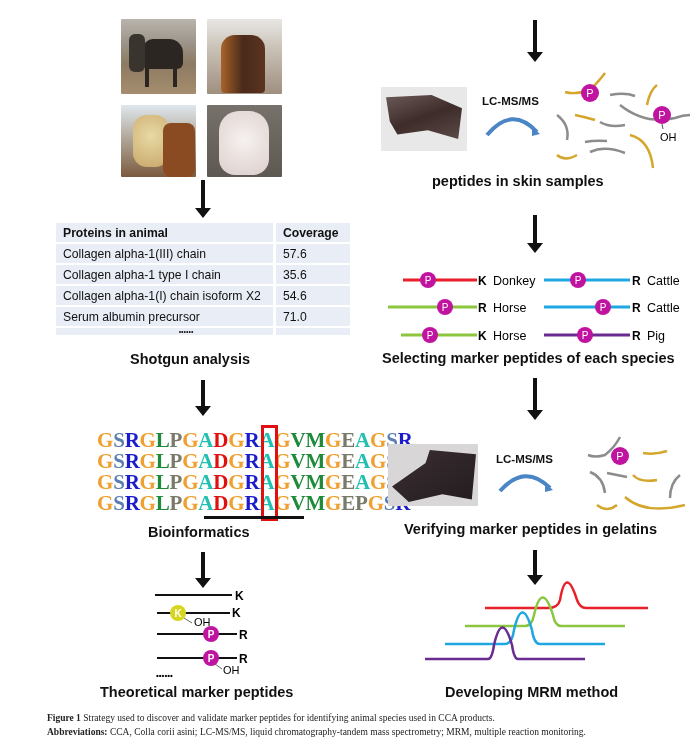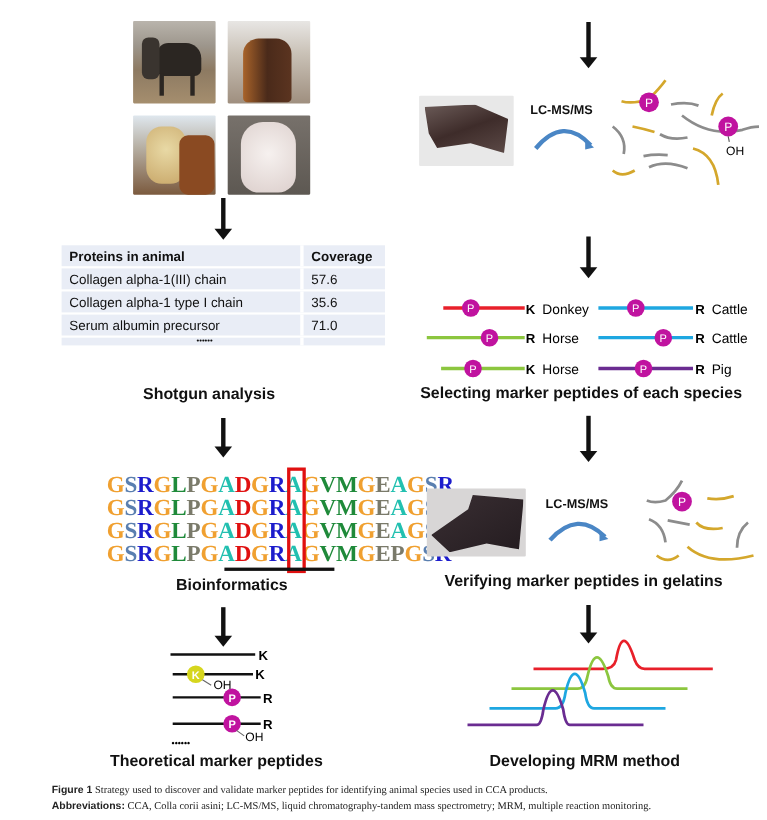--- a/index.html
+++ b/index.html
@@ -9,21 +9,21 @@
   .arrow{position:absolute;width:4px;background:#111;}
   .arrow::after{content:"";position:absolute;left:-6px;bottom:-8px;border-left:8px solid transparent;border-right:8px solid transparent;border-top:10px solid #111;}
   .photo{position:absolute;border-radius:1px;}
   table.prot{position:absolute;left:56px;top:221px;width:294px;border-collapse:separate;border-spacing:0 2px;font-size:12.2px;}
   table.prot td,table.prot th{background:#e9edf6;padding:2px 7px;height:15px;text-align:left;}
   table.prot th{font-weight:bold;}
   table.prot td.cov,table.prot th.cov{border-left:3px solid #fff;width:60px;}
   .seq{position:absolute;left:97px;font-family:"Liberation Serif",serif;font-weight:bold;font-size:21px;letter-spacing:-0.2px;white-space:nowrap;}
   .lcms{position:absolute;font-weight:bold;font-size:11.5px;}
   .caption{position:absolute;left:3px;font-size:9.5px;font-family:"Liberation Serif",serif;color:#222;white-space:nowrap;}
-  .caption b{font-family:Liberation Sans, sans-serif;padding-left:44px;}
+  .caption b{font-family:Liberation Serif, serif;padding-left:44px;}
 </style>
 </head>
 <body>
 
 <div class="photo" style="left:121px;top:19px;width:75px;height:75px;background:linear-gradient(180deg,#b9b4ac 0%,#9d968c 30%,#8d7a62 60%,#a58e6e 100%);">
   <div class="abs" style="left:22px;top:20px;width:40px;height:30px;background:#2b2622;border-radius:10px 14px 6px 6px;"></div>
   <div class="abs" style="left:8px;top:15px;width:16px;height:38px;background:#3a342f;border-radius:6px;"></div>
   <div class="abs" style="left:24px;top:48px;width:4px;height:20px;background:#2b2622;"></div>
   <div class="abs" style="left:52px;top:48px;width:4px;height:20px;background:#2b2622;"></div>
 </div>
@@ -46,20 +46,24 @@
     <th>Proteins in animal</th>
     <th class="cov">Coverage</th>
   </tr>
   <tr>
     <td>Collagen alpha-1(III) chain</td>
     <td class="cov">57.6</td>
   </tr>
   <tr>
     <td>Collagen alpha-1 type I chain</td>
     <td class="cov">35.6</td>
+  </tr>
+  <tr>
+    <td>Collagen alpha-1(I) chain isoform X2</td>
+    <td class="cov">54.6</td>
   </tr>
   <tr>
     <td>Serum albumin precursor</td>
     <td class="cov">71.0</td>
   </tr>
   <tr>
     <td style="text-align:center;font-size:7px;height:6px;padding:0 7px 0 50px;">••••••</td>
     <td class="cov" style="height:6px;padding:0;"></td>
   </tr>
 </tbody>
@@ -71,21 +75,21 @@
 
 <div id="seqs">
     <div class="seq" style="top: 428px;"><span style="color: rgb(240, 160, 48);">G</span><span style="color: rgb(90, 127, 176);">S</span><span style="color: rgb(28, 28, 204);">R</span><span style="color: rgb(240, 160, 48);">G</span><span style="color: rgb(31, 138, 58);">L</span><span style="color: rgb(122, 122, 106);">P</span><span style="color: rgb(240, 160, 48);">G</span><span style="color: rgb(34, 192, 176);">A</span><span style="color: rgb(224, 16, 16);">D</span><span style="color: rgb(240, 160, 48);">G</span><span style="color: rgb(28, 28, 204);">R</span><span style="color: rgb(34, 192, 176);">A</span><span style="color: rgb(240, 160, 48);">G</span><span style="color: rgb(31, 138, 58);">V</span><span style="color: rgb(31, 138, 58);">M</span><span style="color: rgb(240, 160, 48);">G</span><span style="color: rgb(122, 122, 106);">E</span><span style="color: rgb(34, 192, 176);">A</span><span style="color: rgb(240, 160, 48);">G</span><span style="color: rgb(90, 127, 176);">S</span><span style="color: rgb(28, 28, 204);">R</span></div>
     <div class="seq" style="top: 449px;"><span style="color: rgb(240, 160, 48);">G</span><span style="color: rgb(90, 127, 176);">S</span><span style="color: rgb(28, 28, 204);">R</span><span style="color: rgb(240, 160, 48);">G</span><span style="color: rgb(31, 138, 58);">L</span><span style="color: rgb(122, 122, 106);">P</span><span style="color: rgb(240, 160, 48);">G</span><span style="color: rgb(34, 192, 176);">A</span><span style="color: rgb(224, 16, 16);">D</span><span style="color: rgb(240, 160, 48);">G</span><span style="color: rgb(28, 28, 204);">R</span><span style="color: rgb(34, 192, 176);">A</span><span style="color: rgb(240, 160, 48);">G</span><span style="color: rgb(31, 138, 58);">V</span><span style="color: rgb(31, 138, 58);">M</span><span style="color: rgb(240, 160, 48);">G</span><span style="color: rgb(122, 122, 106);">E</span><span style="color: rgb(34, 192, 176);">A</span><span style="color: rgb(240, 160, 48);">G</span><span style="color: rgb(90, 127, 176);">S</span><span style="color: rgb(28, 28, 204);">R</span></div>
     <div class="seq" style="top: 470px;"><span style="color: rgb(240, 160, 48);">G</span><span style="color: rgb(90, 127, 176);">S</span><span style="color: rgb(28, 28, 204);">R</span><span style="color: rgb(240, 160, 48);">G</span><span style="color: rgb(31, 138, 58);">L</span><span style="color: rgb(122, 122, 106);">P</span><span style="color: rgb(240, 160, 48);">G</span><span style="color: rgb(34, 192, 176);">A</span><span style="color: rgb(224, 16, 16);">D</span><span style="color: rgb(240, 160, 48);">G</span><span style="color: rgb(28, 28, 204);">R</span><span style="color: rgb(34, 192, 176);">A</span><span style="color: rgb(240, 160, 48);">G</span><span style="color: rgb(31, 138, 58);">V</span><span style="color: rgb(31, 138, 58);">M</span><span style="color: rgb(240, 160, 48);">G</span><span style="color: rgb(122, 122, 106);">E</span><span style="color: rgb(34, 192, 176);">A</span><span style="color: rgb(240, 160, 48);">G</span><span style="color: rgb(90, 127, 176);">S</span><span style="color: rgb(28, 28, 204);">R</span></div>
     <div class="seq" style="top: 491px;"><span style="color: rgb(240, 160, 48);">G</span><span style="color: rgb(90, 127, 176);">S</span><span style="color: rgb(28, 28, 204);">R</span><span style="color: rgb(240, 160, 48);">G</span><span style="color: rgb(31, 138, 58);">L</span><span style="color: rgb(122, 122, 106);">P</span><span style="color: rgb(240, 160, 48);">G</span><span style="color: rgb(34, 192, 176);">A</span><span style="color: rgb(224, 16, 16);">D</span><span style="color: rgb(240, 160, 48);">G</span><span style="color: rgb(28, 28, 204);">R</span><span style="color: rgb(34, 192, 176);">A</span><span style="color: rgb(240, 160, 48);">G</span><span style="color: rgb(31, 138, 58);">V</span><span style="color: rgb(31, 138, 58);">M</span><span style="color: rgb(240, 160, 48);">G</span><span style="color: rgb(122, 122, 106);">E</span><span style="color: rgb(122, 122, 106);">P</span><span style="color: rgb(240, 160, 48);">G</span><span style="color: rgb(90, 127, 176);">S</span><span style="color: rgb(28, 28, 204);">R</span></div>
   </div>
 <div class="abs" style="left:261px;top:425px;width:11px;height:90px;border:3px solid #e01010;"></div>
 <div class="abs" style="left:204px;top:516px;width:100px;height:3px;background:#111;"></div>
 
-<div class="step-label" style="left:160px;top:524px;">Bioinformatics</div>
+<div class="step-label" style="left:148px;top:524px;">Bioinformatics</div>
 
 <div class="arrow" style="left:201px;top:552px;height:28px;"></div>
 
 <svg class="abs" style="left:140px;top:585px;" width="140" height="95">
   <line x1="15" y1="10" x2="92" y2="10" stroke="#111" stroke-width="2.2"></line>
   <text x="95" y="15" font-size="12" font-weight="bold" font-family="Liberation Sans, sans-serif">K</text>
 
   <line x1="17" y1="28" x2="90" y2="28" stroke="#111" stroke-width="2.2"></line>
   <circle cx="38" cy="28" r="8" fill="#d6d61e"></circle>
   <text x="38" y="32" font-size="10" fill="#fff" text-anchor="middle" font-weight="bold" font-family="Liberation Sans, sans-serif">K</text>
@@ -134,20 +138,21 @@
   <path d="M2 85 Q10 92 22 85" stroke="#d4a72c" stroke-width="2.5" fill="none"></path>
   <circle cx="35" cy="23" r="9" fill="#c0139f"></circle>
   <text x="35" y="27" font-size="11" fill="#fff" text-anchor="middle" font-family="Liberation Sans, sans-serif">P</text>
   <circle cx="107" cy="45" r="9" fill="#c0139f"></circle>
   <text x="107" y="49" font-size="11" fill="#fff" text-anchor="middle" font-family="Liberation Sans, sans-serif">P</text>
   <line x1="107" y1="54" x2="108" y2="59" stroke="#555" stroke-width="1"></line>
   <text x="105" y="71" font-size="11" font-family="Liberation Sans, sans-serif">OH</text>
 </svg>
 
 <div class="step-label" style="left:432px;top:172px;line-height:18px;">
+  <div>peptides in skin samples</div>
 </div>
 
 <div class="arrow" style="left:533px;top:215px;height:30px;"></div>
 
 <svg class="abs" style="left:385px;top:265px;" width="312" height="82" font-family="Liberation Sans, sans-serif">
   <line x1="18" y1="15" x2="92" y2="15" stroke="#e8202a" stroke-width="3"></line>
   <circle cx="43" cy="15" r="8" fill="#c0139f"></circle>
     <text x="43" y="19" font-size="10" fill="#fff" text-anchor="middle">P</text>
   <text x="93" y="20" font-size="12" font-weight="bold">K</text>
   <text x="108" y="20" font-size="12.5">Donkey</text>

